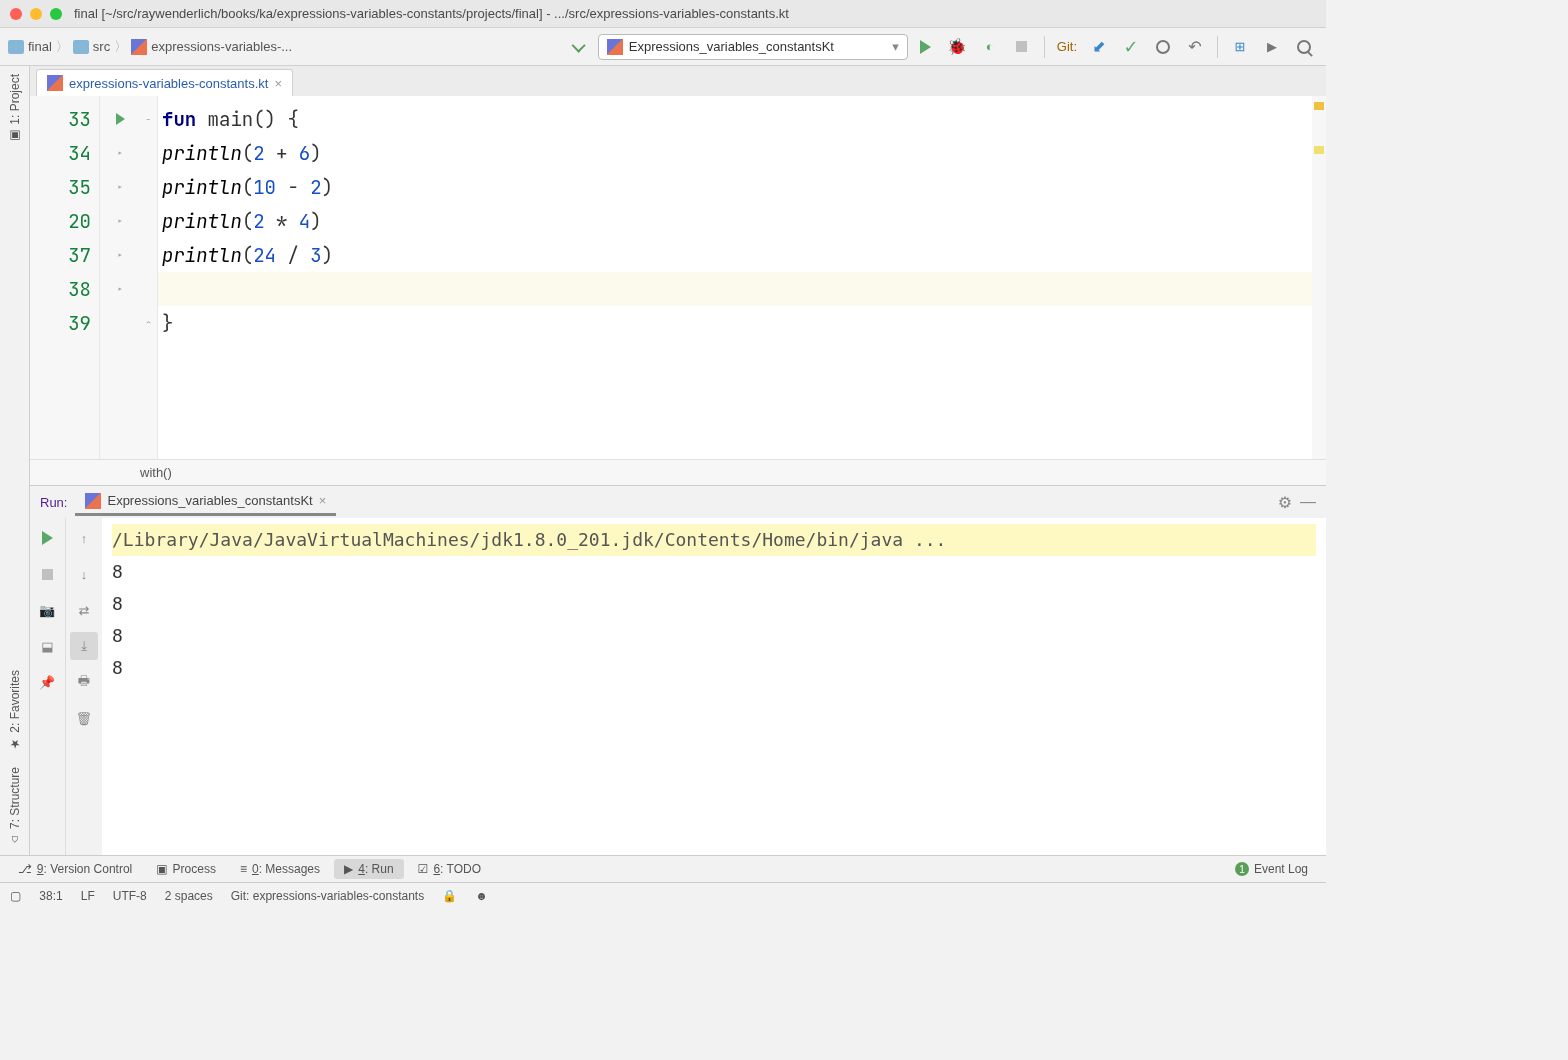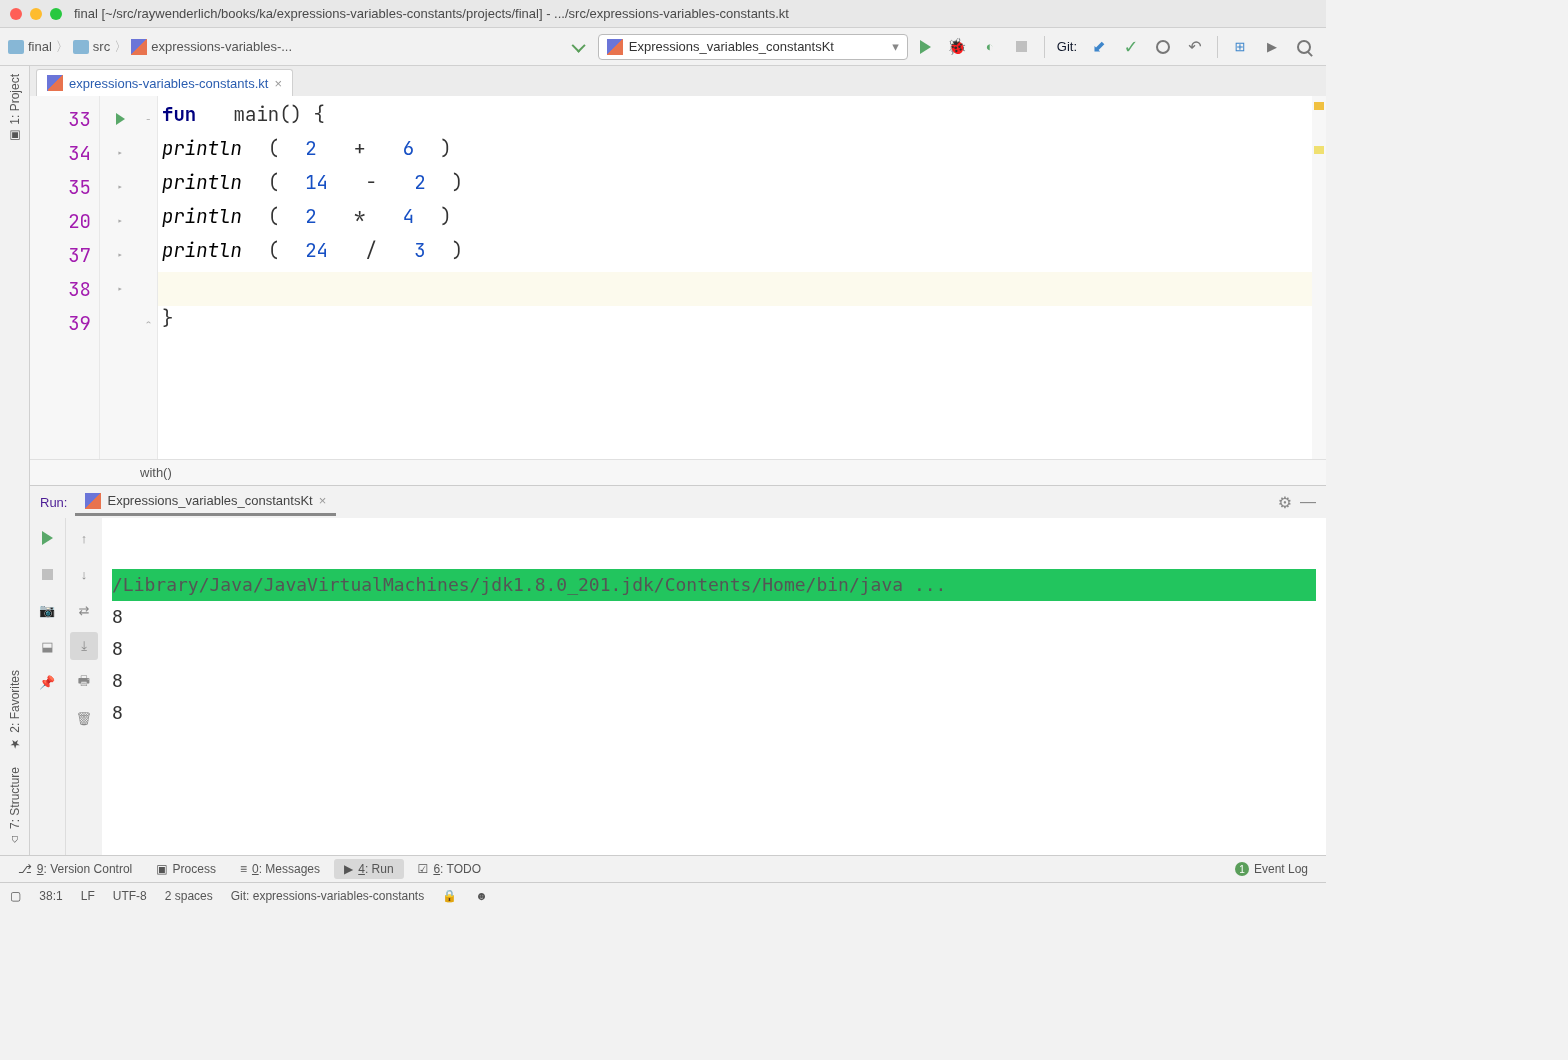--- a/index.html
+++ b/index.html
@@ -60,21 +60,21 @@
   background: #fff;
   height: 26px;
   gap: 6px;
   min-width: 310px;
 }
 .toolbar-sep { width: 1px; height: 22px; background: #ccc; margin: 0 4px; }
 .icon-build { border-left: 2px solid #5a9e5a; border-bottom: 2px solid #5a9e5a; width: 10px; height: 10px; transform: rotate(-45deg) translateY(-2px); }
 .icon-play { width: 0; height: 0; border-left: 11px solid #59a869; border-top: 7px solid transparent; border-bottom: 7px solid transparent; }
 .icon-debug { color: #59a869; font-size: 16px; }
 .icon-stop { width: 11px; height: 11px; background: #c0c0c0; }
-.git-label { color: #0f172a; margin: 0 4px; }
+.git-label { color: #a16207; margin: 0 4px; }
 .icon-checkmark { color: #59a869; font-size: 18px; }
 .icon-update { color: #3e86cb; font-size: 16px; }
 .icon-clock { width: 14px; height: 14px; border: 2px solid #777; border-radius: 50%; position: relative; }
 .icon-back { color: #777; font-size: 16px; }
 .icon-search { width: 14px; height: 14px; border: 2px solid #777; border-radius: 50%; position: relative; }
 .icon-search::after { content: ''; position: absolute; width: 6px; height: 2px; background: #777; bottom: -3px; right: -4px; transform: rotate(45deg); }
 
 .main-area { display: flex; flex: 1; min-height: 0; }
 .left-gutter {
   width: 30px;
@@ -126,41 +126,41 @@
   font-family: "JetBrains Mono", "Menlo", monospace;
   font-size: 19px;
   min-height: 0;
   position: relative;
 }
 .line-numbers {
   width: 70px;
   background: #f7f7f7;
   text-align: right;
   padding: 6px 8px 6px 4px;
-  color: #a21caf;
+  color: #15803d;
   border-right: 1px solid #e8e8e8;
 }
 .gutter-col {
   width: 40px;
   background: #f7f7f7;
   padding-top: 6px;
 }
 .gutter-fold {
   width: 18px;
   background: #f7f7f7;
   border-right: 1px solid #e8e8e8;
   padding-top: 6px;
 }
 .line-row { height: 34px; display: flex; align-items: center; justify-content: flex-end; }
 .gutter-row { height: 34px; display: flex; align-items: center; justify-content: center; }
 .fold-row { height: 34px; display: flex; align-items: center; justify-content: center; color: #aaa; font-size: 10px; }
 .run-marker { width: 0; height: 0; border-left: 9px solid #59a869; border-top: 6px solid transparent; border-bottom: 6px solid transparent; }
 .bp-marker { color: #aaa; font-size: 11px; }
 .code-body { flex: 1; padding: 6px 0; position: relative; }
-.code-line { height: 34px; display: flex; align-items: flex-start; padding-left: 4px; white-space: pre; gap: 26px; }
+.code-line { height: 34px; display: flex; align-items: center; padding-left: 4px; white-space: pre; }
 .code-line.hl { background: #fcfaed; }
 .kw { color: #000080; font-weight: bold; }
 .fn { color: #000; font-style: italic; }
 .num { color: #1750c4; }
 .stripe {
   position: absolute;
   right: 0; top: 0;
   width: 14px;
   background: #f7f7f7;
   height: 100%;
@@ -232,21 +232,21 @@
 .run-tool-btn.active { background: #d8d8d8; }
 .console {
   flex: 1;
   background: #fff;
   font-family: "Menlo", monospace;
   font-size: 18px;
   padding: 6px 10px;
   overflow: auto;
 }
 .console-line { line-height: 32px; }
-.console-cmd { background: #22c55e; color: #555; margin-top: 45px; }
+.console-cmd { background: #fef9c3; color: #555; }
 .console-exit { color: #333; }
 
 .bottom-tabs {
   height: 27px;
   display: flex;
   align-items: center;
   border-top: 1px solid #ccc;
   background: #f2f2f2;
   padding: 0 8px;
   gap: 4px;
@@ -425,21 +425,21 @@
             <div class="fold-row"></div>
             <div class="fold-row">⌃</div>
           </div>
         <div class="code-body" id="cbody">
           <div class="stripe">
             <div class="stripe-mark" style="top:6px;background:#f0c040"></div>
             <div class="stripe-mark" style="top:50px;background:#f0e070"></div>
           </div>
         <div class="code-line"><span class="kw">fun </span><span>main() {</span></div>
             <div class="code-line">  <span class="fn">println</span><span>(</span><span class="num">2</span><span> + </span><span class="num">6</span><span>)</span></div>
-            <div class="code-line">  <span class="fn">println</span><span>(</span><span class="num">14</span><span> - </span><span class="num">2</span><span>)</span></div>
+            <div class="code-line">  <span class="fn">println</span><span>(</span><span class="num">10</span><span> - </span><span class="num">2</span><span>)</span></div>
             <div class="code-line">  <span class="fn">println</span><span>(</span><span class="num">2</span><span> * </span><span class="num">4</span><span>)</span></div>
             <div class="code-line">  <span class="fn">println</span><span>(</span><span class="num">24</span><span> / </span><span class="num">3</span><span>)</span></div>
             <div class="code-line hl">  </div>
             <div class="code-line"><span>}</span></div>
           </div>
       </div>
 
       <div class="context-bar">
         <span>with()</span>
       </div>

